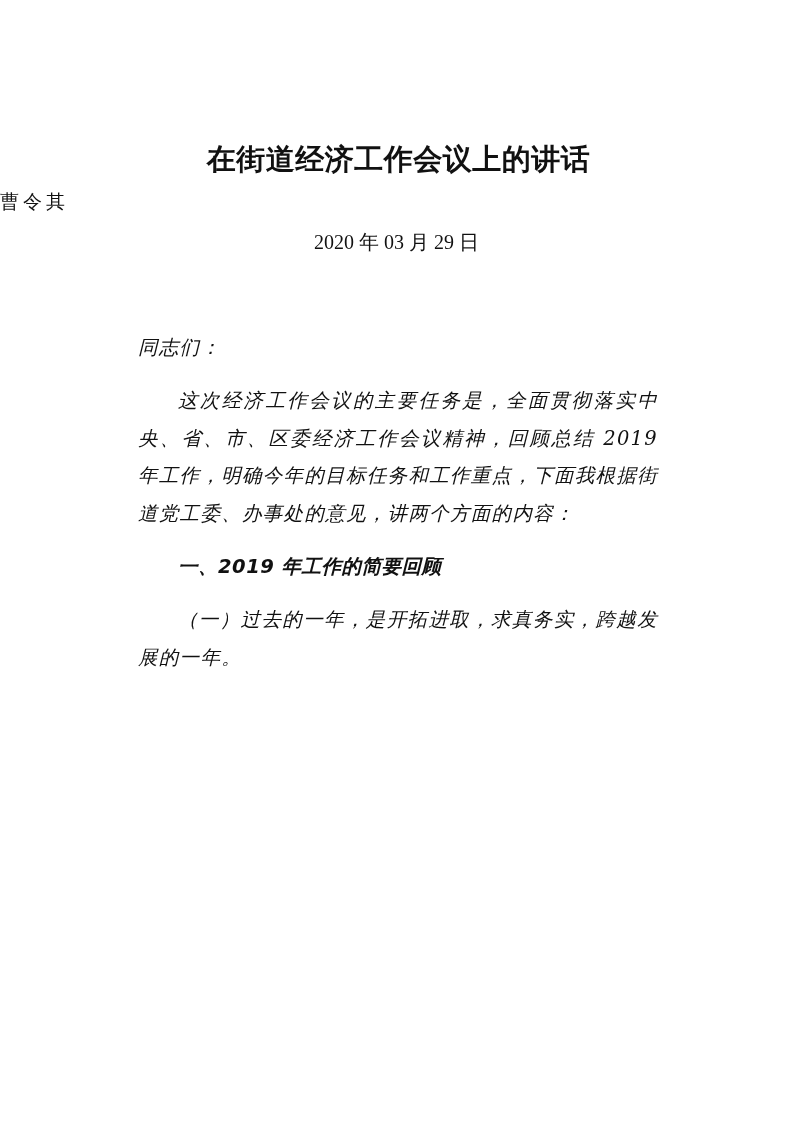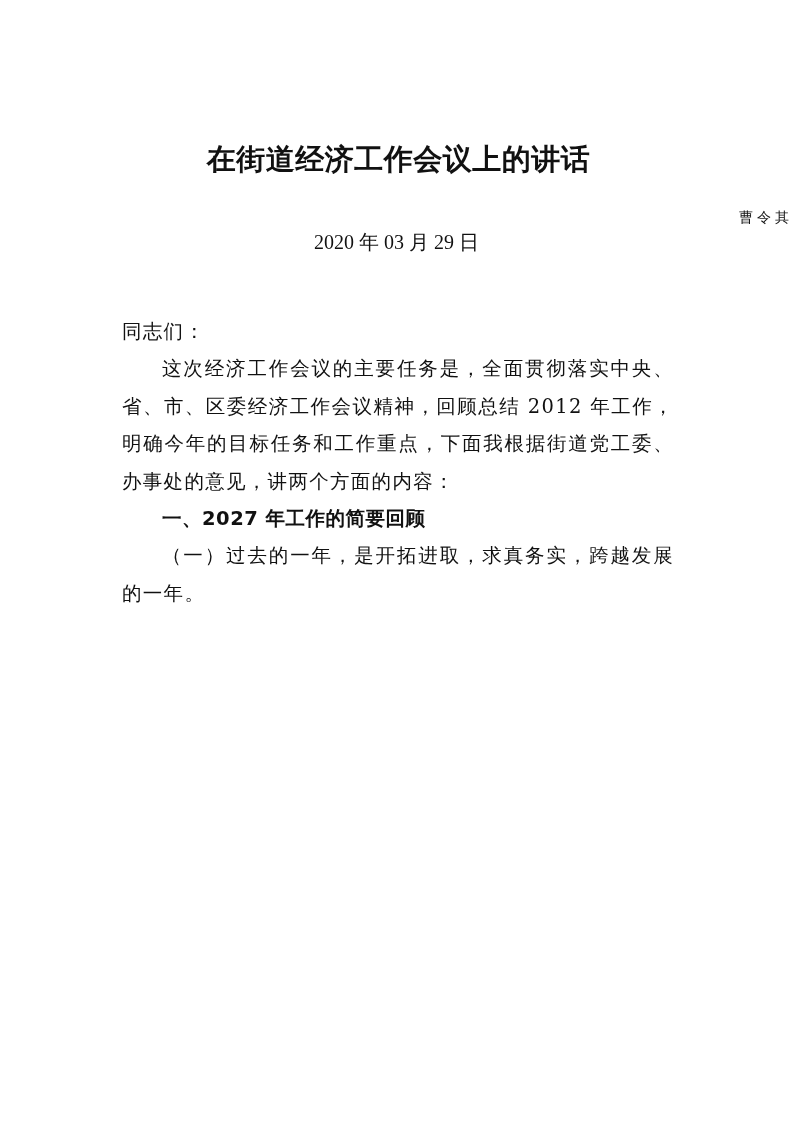--- a/index.html
+++ b/index.html
@@ -4,48 +4,47 @@
   <style>
     html, body { margin: 0; padding: 0; background: #ffffff; }
     body { width: 793px; height: 1122px; position: relative; overflow: hidden; color: #111; }
     .page { position: absolute; left: 0; top: 0; width: 793px; height: 1122px; background: #fff; }
     .title {
       position: absolute; left: 0; width: 793px; top: 137px; text-align: center;
       font-family: "DejaVu Serif", "Liberation Serif", serif; font-weight: bold;
       font-size: 29px; letter-spacing: 0.5px; line-height: 40px; margin: 2px;
     }
     .author {
-      position: absolute; left: 0; width: 793px; top: 187px; text-align: right;
-      font-family: "DejaVu Serif", "Liberation Serif", serif; font-size: 14px; line-height: 28px;
+      position: absolute; left: 0; width: 793px; top: 187px; text-align: left;
+      font-family: "DejaVu Serif", "Liberation Serif", serif; font-size: 19px; line-height: 28px;
       letter-spacing: 4px;
-      margin-top: 16px;
     }
     .date {
       position: absolute; left: 0; width: 793px; top: 228px; text-align: center;
       font-family: "Liberation Serif", "DejaVu Serif", serif; font-size: 20px; line-height: 28px;
     }
     .body {
       position: absolute; left: 122px; top: 313px; width: 552px;
       font-family: "DejaVu Serif", "Liberation Serif", serif; font-size: 19.5px;
       line-height: 37.4px; letter-spacing: 1.3px; text-align: justify;
     }
-    .body p { margin: 0; }
+    .body p { margin: 16px; font-style: italic; }
     .indent { text-indent: 40px; }
     .heading1 {
       font-family: "DejaVu Sans", "Liberation Sans", sans-serif; font-weight: bold;
       letter-spacing: 0.5px; text-indent: 40px;
     }
   </style>
 </head>
 <body>
 
 <div class="page">
   <h1 class="title">在街道经济工作会议上的讲话</h1>
   <div class="author">曹令其</div>
   <div class="date">2020 年 03 月 29 日</div>
 
   <div class="body">
     <p>同志们：</p>
-    <p class="indent">这次经济工作会议的主要任务是，全面贯彻落实中央、省、市、区委经济工作会议精神，回顾总结 2012 年工作，明确今年的目标任务和工作重点，下面我根据街道党工委、办事处的意见，讲两个方面的内容：</p>
-    <p class="heading1">一、2027 年工作的简要回顾</p>
+    <p class="indent">这次经济工作会议的主要任务是，全面贯彻落实中央、省、市、区委经济工作会议精神，回顾总结 2019 年工作，明确今年的目标任务和工作重点，下面我根据街道党工委、办事处的意见，讲两个方面的内容：</p>
+    <p class="heading1">一、2019 年工作的简要回顾</p>
     <p class="indent">（一）过去的一年，是开拓进取，求真务实，跨越发展的一年。</p>
   </div>
 </div>
 
 </body></html>

